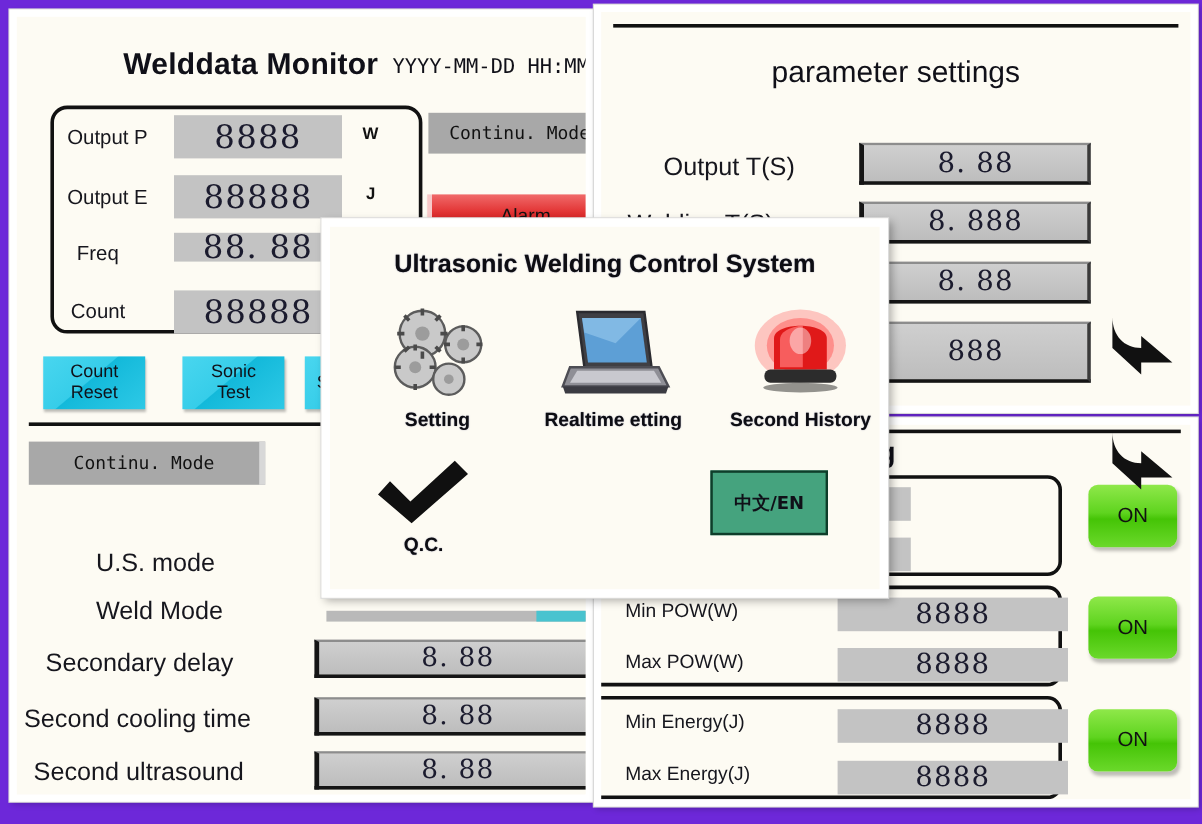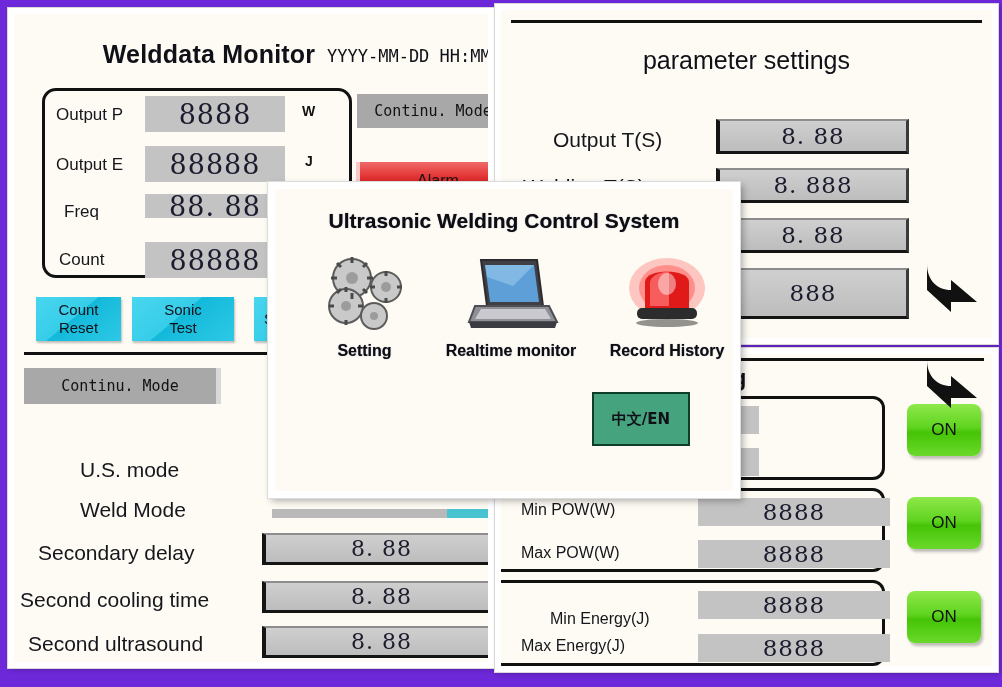--- a/index.html
+++ b/index.html
@@ -177,21 +177,21 @@
 
       <div class="graybtn" style="left:343px;top:80px;width:152px;height:34px;">Continu. Mode</div>
       <div class="redbtn" style="left:342px;top:148px;width:156px;height:37px;">Alarm</div>
 
       <div class="cyanbtn" style="left:22px;top:283px;width:85px;height:44px;">
         <div>
           <div>Count</div>
           <div>Reset</div>
         </div>
       </div>
-      <div class="cyanbtn" style="left:118px;top:283px;width:102px;height:44px;">
+      <div class="cyanbtn" style="left:138px;top:283px;width:85px;height:44px;">
         <div>
           <div>Sonic</div>
           <div>Test</div>
         </div>
       </div>
       <div class="cyanbtn" style="left:240px;top:283px;width:85px;height:44px;justify-content:flex-start;padding-left:10px;">
         <div style="text-align:left;">
           <div>S</div>
           <div></div>
         </div>
@@ -245,21 +245,21 @@
     <div class="greenbtn" style="left:406px;top:50px;width:74px;height:52px;">ON</div>
 
     <div class="grp" style="left:-16px;top:134px;width:400px;height:84px;"></div>
     <div class="lbl alarm-lbl" style="left:20px;top:147px;">Min POW(W)</div>
     <div class="vbox flat" style="position:absolute;left:197px;top:144px;width:192px;height:28px;font-size:23px;">8888</div>
     <div class="lbl alarm-lbl" style="left:20px;top:190px;">Max POW(W)</div>
     <div class="vbox flat" style="position:absolute;left:197px;top:186px;width:192px;height:28px;font-size:23px;">8888</div>
     <div class="greenbtn" style="left:406px;top:143px;width:74px;height:52px;">ON</div>
 
     <div class="grp" style="left:-16px;top:226px;width:400px;height:86px;"></div>
-    <div class="lbl alarm-lbl" style="left:20px;top:256px;margin-left:29px;">Min Energy(J)</div>
+    <div class="lbl alarm-lbl" style="left:20px;top:240px;">Min Energy(J)</div>
     <div class="vbox flat" style="position:absolute;left:197px;top:237px;width:192px;height:28px;font-size:23px;">8888</div>
     <div class="lbl alarm-lbl" style="left:20px;top:283px;">Max Energy(J)</div>
     <div class="vbox flat" style="position:absolute;left:197px;top:280px;width:192px;height:28px;font-size:23px;">8888</div>
     <div class="greenbtn" style="left:406px;top:237px;width:74px;height:52px;">ON</div>
 
     <svg class="backarrow" style="left:424px;top:4px;" viewBox="0 0 56 52">
       <path d="M4 12 L30 12 L30 2 L54 24 L54 50 C54 34 44 24 30 24 L30 34 Z" fill="#111" transform="rotate(180 28 26)"></path>
     </svg>
   </div>
 
@@ -291,34 +291,40 @@
 
     <div class="dlg-item" style="left:152px;top:65px;width:168px;">
       <svg class="dlg-ico" width="96" height="82" viewBox="0 0 96 82">
         <polygon points="18,6 74,6 80,52 24,52" fill="#3f3f44" stroke="#2b2b30" stroke-width="2"></polygon>
         <polygon points="22,11 71,11 76,48 27,48" fill="#5d9fd6"></polygon>
         <polygon points="22,11 71,11 50,32 24,23" fill="#9ecdf0" opacity="0.55"></polygon>
         <polygon points="12,52 86,52 94,68 6,68" fill="#8f8f96" stroke="#4d4d54" stroke-width="2"></polygon>
         <polygon points="18,55 82,55 88,65 12,65" fill="#c9c9cf"></polygon>
         <polygon points="6,68 94,68 92,74 8,74" fill="#3b3b42"></polygon>
       </svg>
-      <div class="cap">Realtime monitor</div>
+      <div class="cap">Realtime etting</div>
     </div>
 
     <div class="dlg-item" style="left:318px;top:65px;width:148px;">
       <svg class="dlg-ico" width="96" height="82" viewBox="0 0 96 82">
         <ellipse cx="48" cy="34" rx="38" ry="30" fill="#ff4d4d" opacity="0.30"></ellipse>
         <ellipse cx="48" cy="34" rx="28" ry="23" fill="#ff3b3b" opacity="0.40"></ellipse>
         <path d="M26 54 L26 28 C26 14 70 14 70 28 L70 54 Z" fill="#e01919"></path>
         <path d="M31 52 L31 29 C31 19 50 17 50 17 L50 52 Z" fill="#ff7474" opacity="0.75"></path>
         <ellipse cx="48" cy="30" rx="9" ry="11" fill="#ffffff" opacity="0.45"></ellipse>
         <rect x="18" y="54" width="60" height="11" rx="5" fill="#2c2c2c"></rect>
         <ellipse cx="48" cy="69" rx="31" ry="4" fill="#111" opacity="0.45"></ellipse>
       </svg>
-      <div class="cap">Record History</div>
-    </div>
-
+      <div class="cap">Second History</div>
+    </div>
+
+    <div class="dlg-item" style="left:16px;top:193px;width:124px;">
+      <svg class="dlg-ico" width="84" height="58" viewBox="0 0 84 58">
+        <path d="M4 30 L14 19 L31 36 L68 2 L79 13 L32 54 Z" fill="#101010"></path>
+      </svg>
+      <div class="cap">Q.C.</div>
+    </div>
 
 
     <div id="lang-btn">中文/EN</div>
   </div>
 
 </div>
 
 </body></html>

